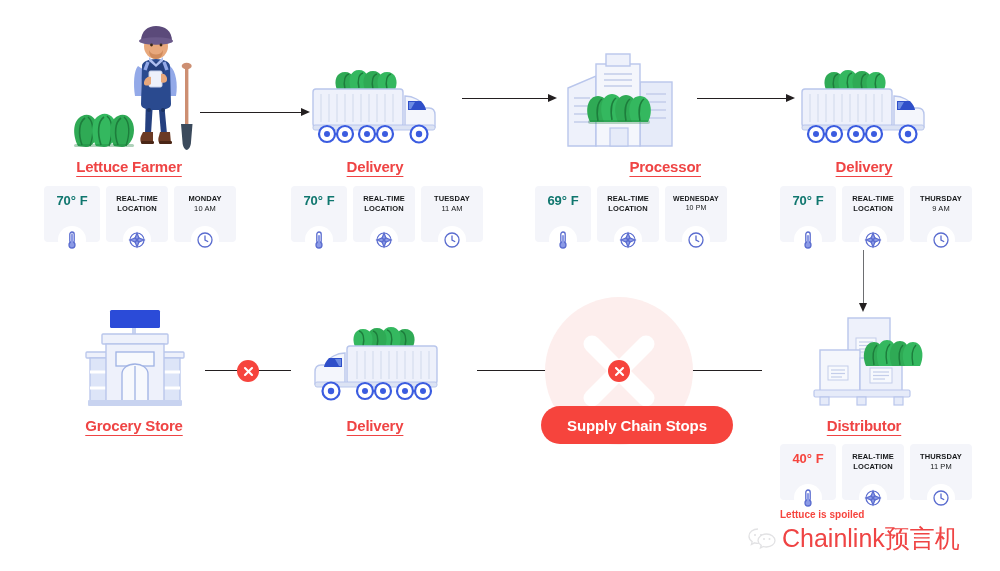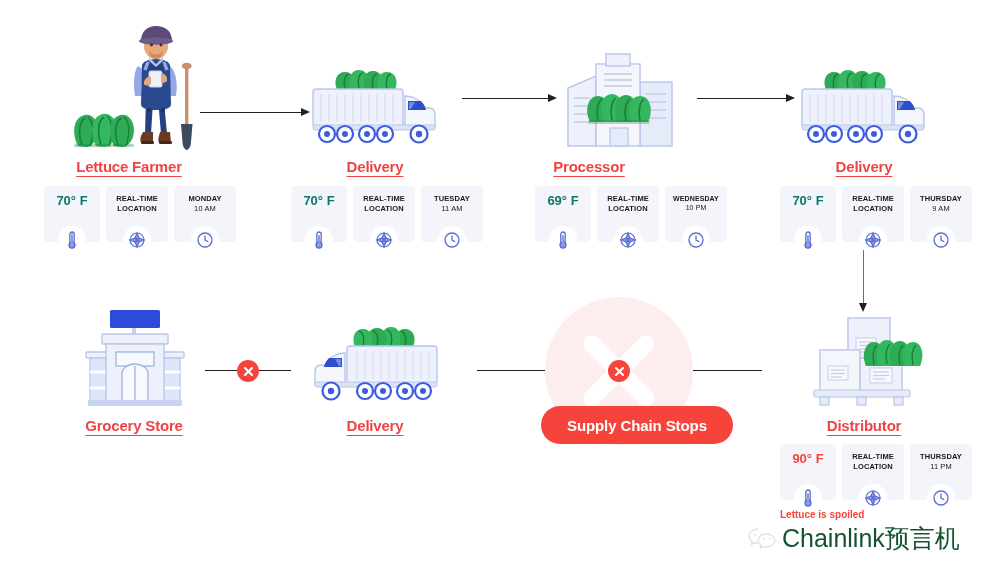--- a/index.html
+++ b/index.html
@@ -103,21 +103,21 @@
     white-space: nowrap; letter-spacing: -0.1px;
   }
 
   
   .illus { position: absolute; }
 
   
   .watermark {
     position: absolute;
     display: flex; align-items: center; gap: 6px;
-    color: #14532d;
+    color: #ef4444;
     font-size: 25px;
     font-family: "Liberation Sans", sans-serif;
     white-space: nowrap;
     user-select: none;
   }
 </style>
 </head>
 <body>
 
 <div id="stage">
@@ -423,21 +423,21 @@
     <rect x="38" y="46" width="38" height="14" fill="#f7f9fd" stroke="#9fb2e4" stroke-width="1.3"></rect>
 
     <path d="M44 96 L44 68 C44 62 50 58 57 58 C64 58 70 62 70 68 L70 96 Z" fill="#f7f9fd" stroke="#9fb2e4" stroke-width="1.3"></path>
     <line x1="57" y1="60" x2="57" y2="96" stroke="#9fb2e4" stroke-width="1.3"></line>
 
     <rect x="10" y="94" width="94" height="6" rx="1" fill="#c8d3f0"></rect>
   </svg>
 
   <div class="node-label" style="left:48px; top:158px; width:162px;">Lettuce Farmer</div>
   <div class="node-label" style="left:294px; top:158px; width:162px;">Delivery</div>
-  <div class="node-label" style="left:508px; top:158px; width:162px;">Processor</div>
+  <div class="node-label" style="left:539px; top:158px; width:162px;text-align:right;">Processor</div>
   <div class="node-label" style="left:783px; top:158px; width:162px;">Delivery</div>
 
   <div class="node-label" style="left:53px; top:417px; width:162px;">Grocery Store</div>
   <div class="node-label" style="left:294px; top:417px; width:162px;">Delivery</div>
   <div class="node-label" style="left:783px; top:417px; width:162px;">Distributor</div>
 
   <div class="card-group" style="left:44px; top:186px;">
     <div class="card">
       <span class="temp">70° F</span>
       <span class="card-icon">
@@ -621,21 +621,21 @@
           <circle cx="9" cy="9" r="7"></circle>
               <path d="M9 4.5 L9 9 L12.2 10.8"></path>
             </g>
           </svg>
       </span>
     </div>
   </div>
 
   <div class="card-group" style="left:780px; top:444px;">
     <div class="card">
-      <span class="temp alert">90° F</span>
+      <span class="temp alert">40° F</span>
       <span class="card-icon">
         <svg width="16" height="18" viewBox="0 0 16 18">
             <g stroke="#5a6ccf" stroke-width="1.3" fill="none">
           <rect x="5.8" y="1" width="4.4" height="11" rx="2.2"></rect>
           <circle cx="8" cy="14" r="3" fill="#8b9ae6" stroke="#5a6ccf"></circle>
             </g>
           <rect x="6.9" y="4" width="2.2" height="9" rx="1.1" fill="#8b9ae6"></rect>
           </svg>
       </span>
     </div>

